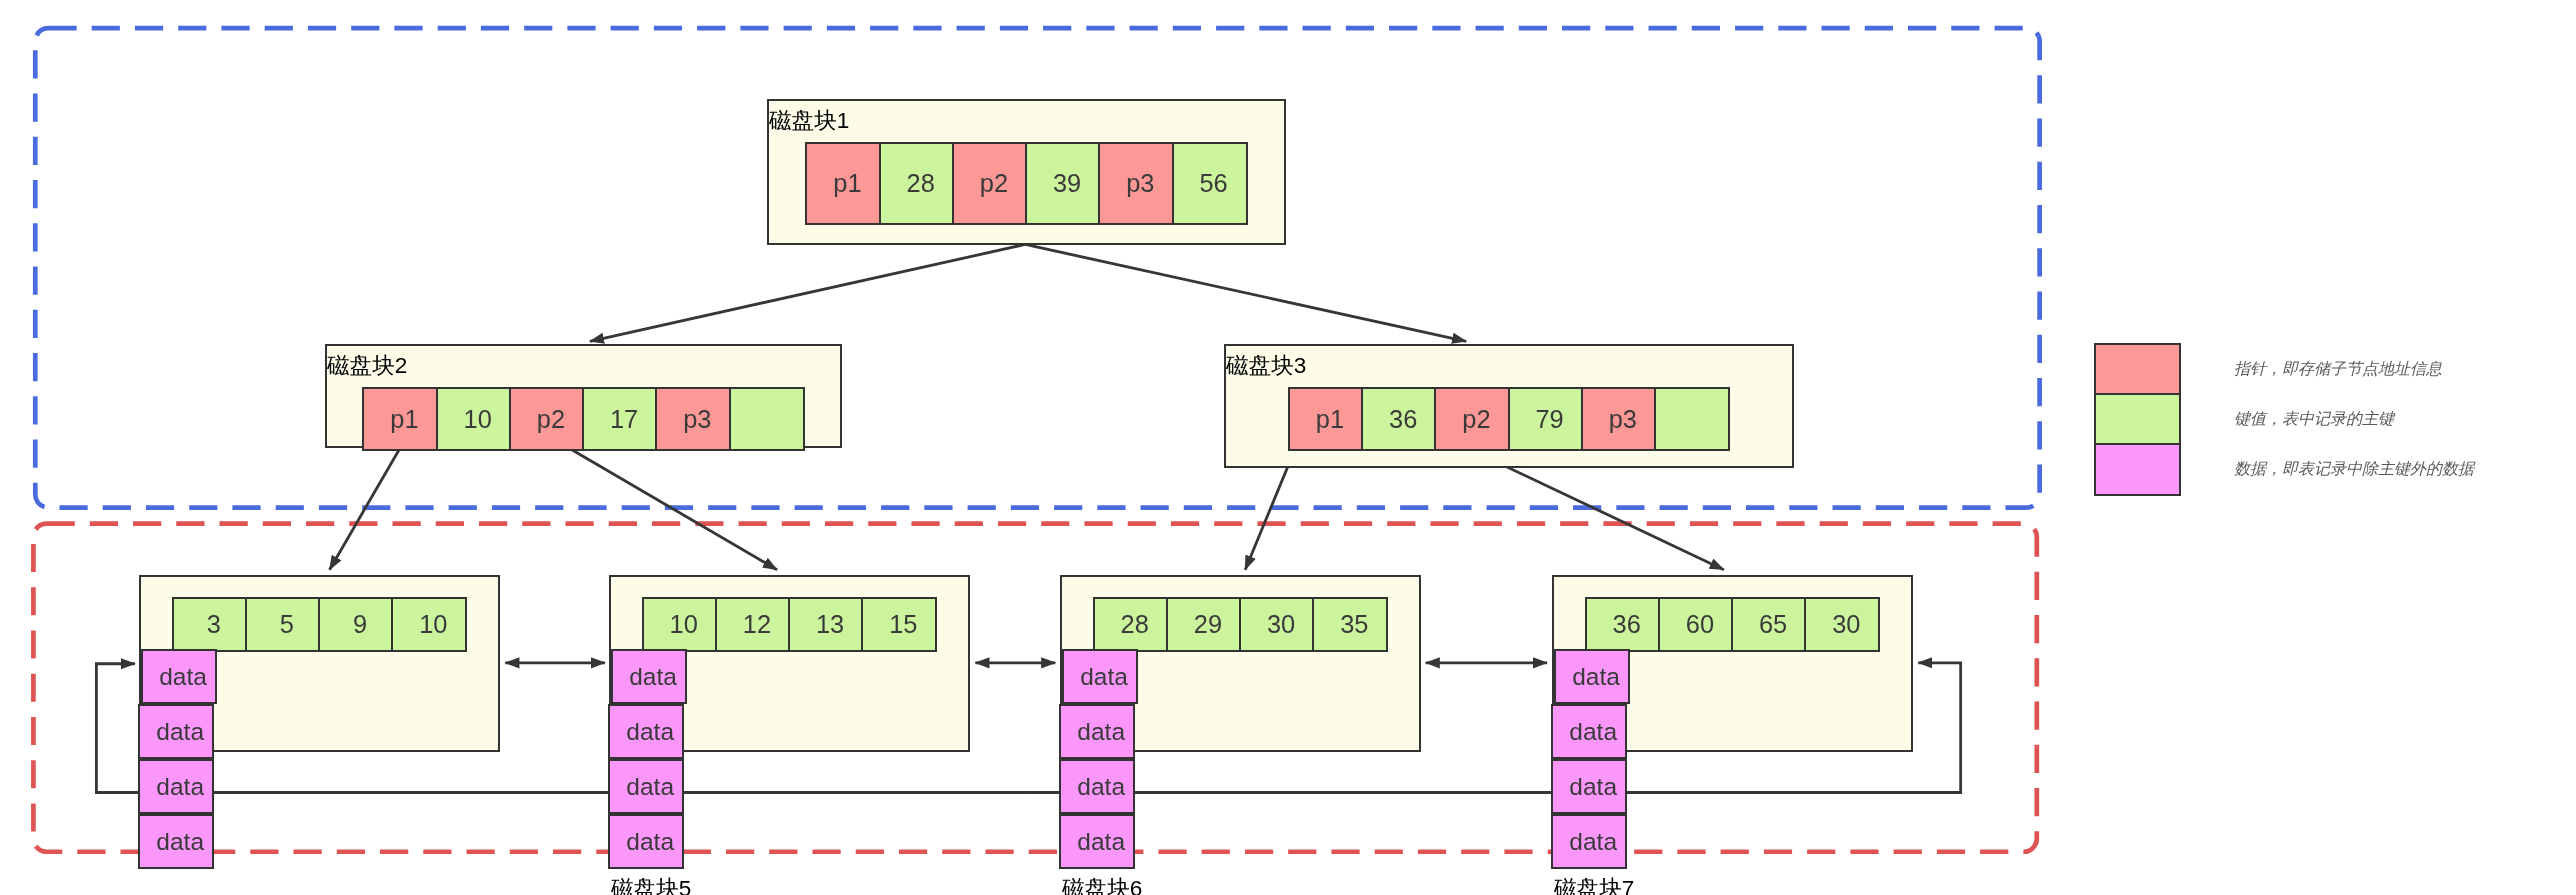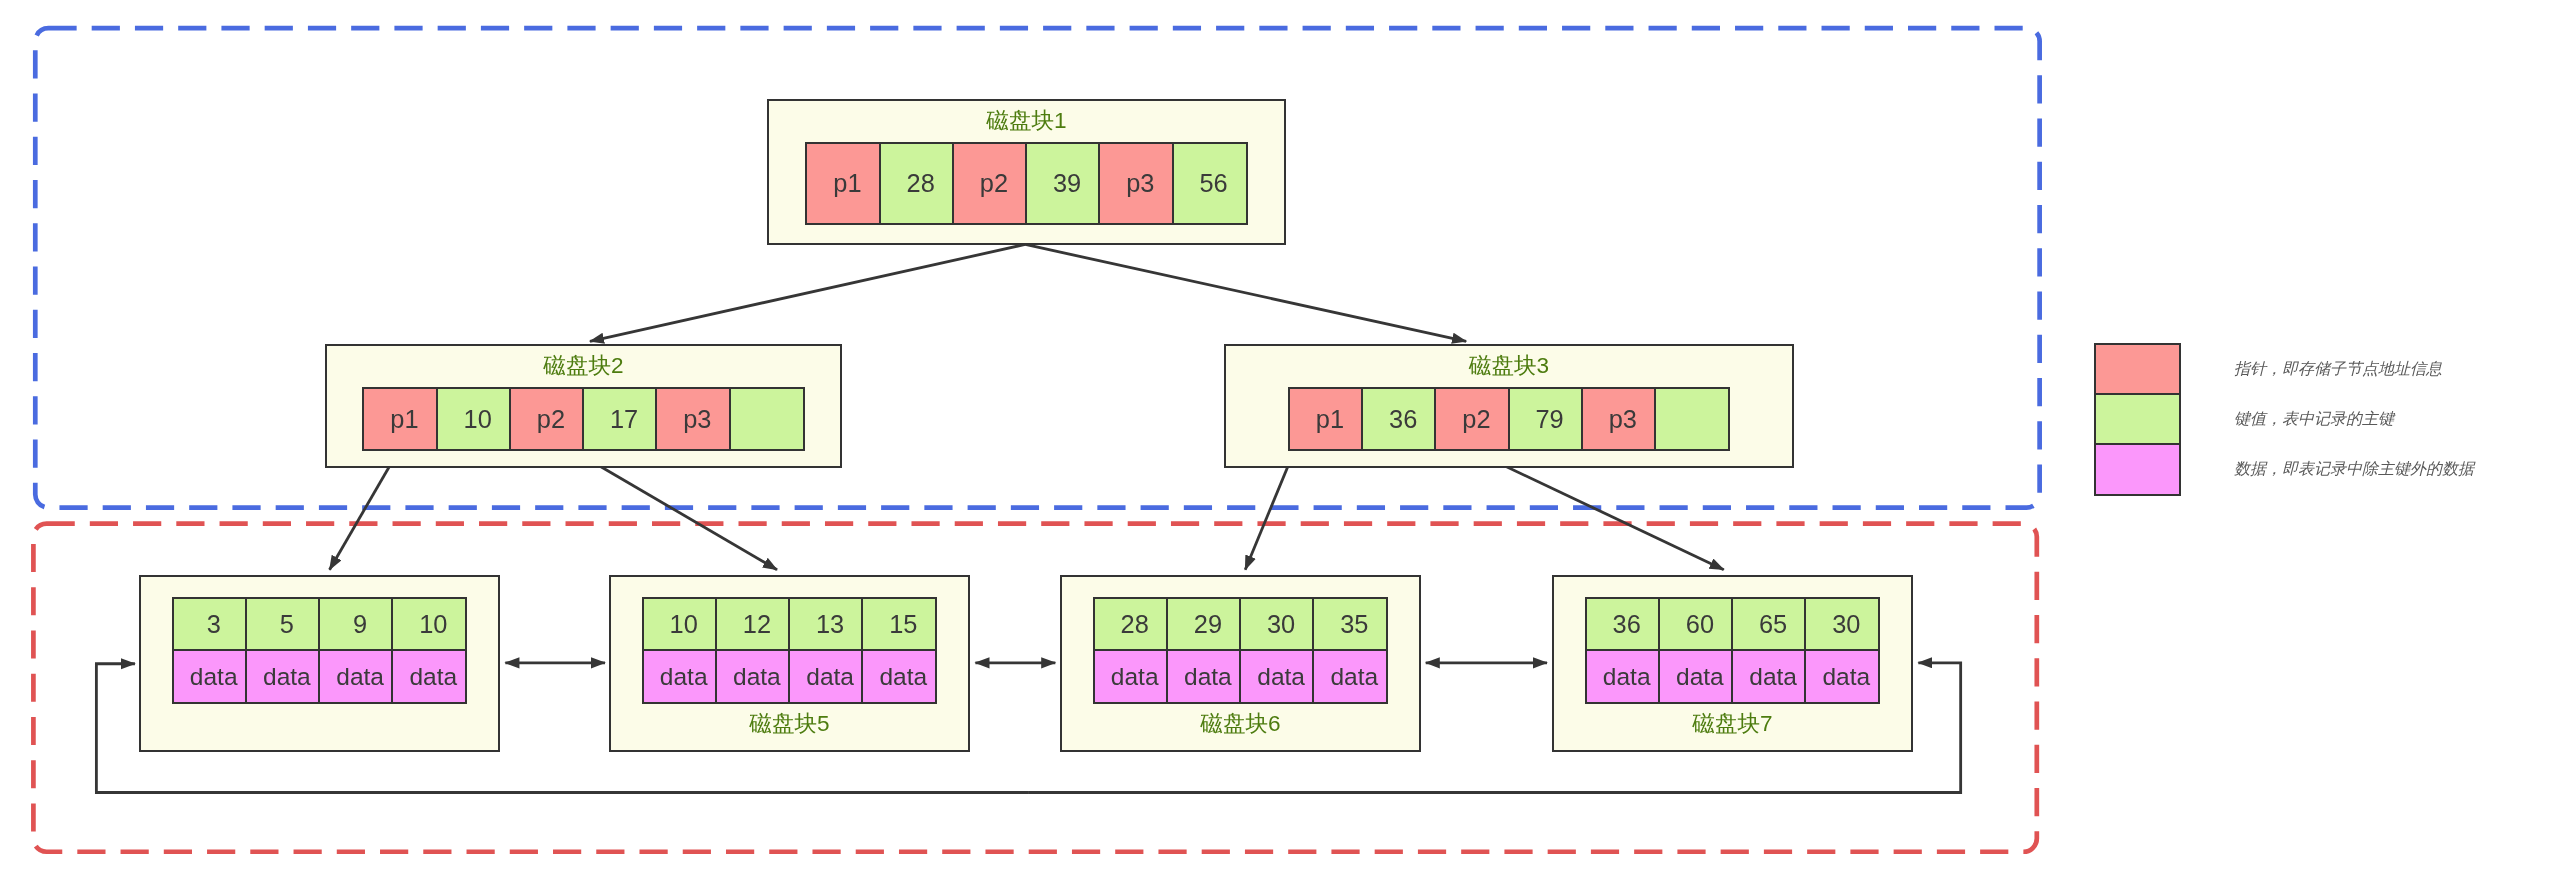--- a/index.html
+++ b/index.html
@@ -19,25 +19,24 @@
   .frame-red  { stroke: var(--c-red_frame);  stroke-width: 5; fill: none; }
 
   .inode, .lnode {
     position: absolute;
     background: var(--c-node_bg);
     border: 2.8px solid var(--c-border);
     box-sizing: border-box;
     z-index: 2;
   }
   .ntitle {
-    text-align: center;
     font-size: 22.6px;
     line-height: 28px;
     margin-top: 5.6px;
-    color: #4d7c0f;
+    color: #000000;
   }
   .cells { display: flex; justify-content: center; margin-top: 7.5px; }
   .cell {
     width: 76px;
     border: 2.8px solid var(--c-border);
     box-sizing: border-box;
     display: flex;
     align-items: center;
     justify-content: center;
     font-size: 25.4px;
@@ -48,21 +47,21 @@
   .cells.short .cell { height: 64px; }
 
   .cell.pointer { background: var(--c-pointer); }
   .cell.key     { background: var(--c-key); }
   .cell.data    { background: var(--c-data); }
 
   .lnode { width: 361px; height: 177px; }
   .lrow { display: flex; justify-content: center; }
   .lrow.keys { margin-top: 20px; }
   .lrow.keys .cell { height: 55px; }
-  .lrow.datas { margin-top: -2.8px; }
+  .lrow.datas { margin-top: -2.8px; flex-direction: column; }
   .lrow.datas .cell { height: 55px; font-size: 24.5px; }
   .leaf-title { margin-top: 5.6px; }
 
   #legend { position: absolute; left: 2094px; top: 343px; z-index: 2; }
   .legend-row { display: flex; align-items: center; height: 53px; }
   .legend-row + .legend-row { margin-top: -2.8px; }
   .swatch {
     width: 87px; height: 53px;
     border: 2.8px solid var(--c-border);
     box-sizing: border-box;
@@ -118,21 +117,21 @@
     <div class="cells tall">
       <div class="cell pointer">p1</div>
       <div class="cell key">28</div>
       <div class="cell pointer">p2</div>
       <div class="cell key">39</div>
       <div class="cell pointer">p3</div>
       <div class="cell key">56</div>
     </div>
   </div>
 
-  <div class="inode" style="left:325px;top:344px;width:517px;height:124px">
+  <div class="inode" style="left:325px;top:344px;width:517px;height:104px">
     <div class="ntitle">磁盘块2</div>
     <div class="cells short">
       <div class="cell pointer">p1</div>
       <div class="cell key">10</div>
       <div class="cell pointer">p2</div>
       <div class="cell key">17</div>
       <div class="cell pointer">p3</div>
       <div class="cell key"></div>
     </div>
   </div>

